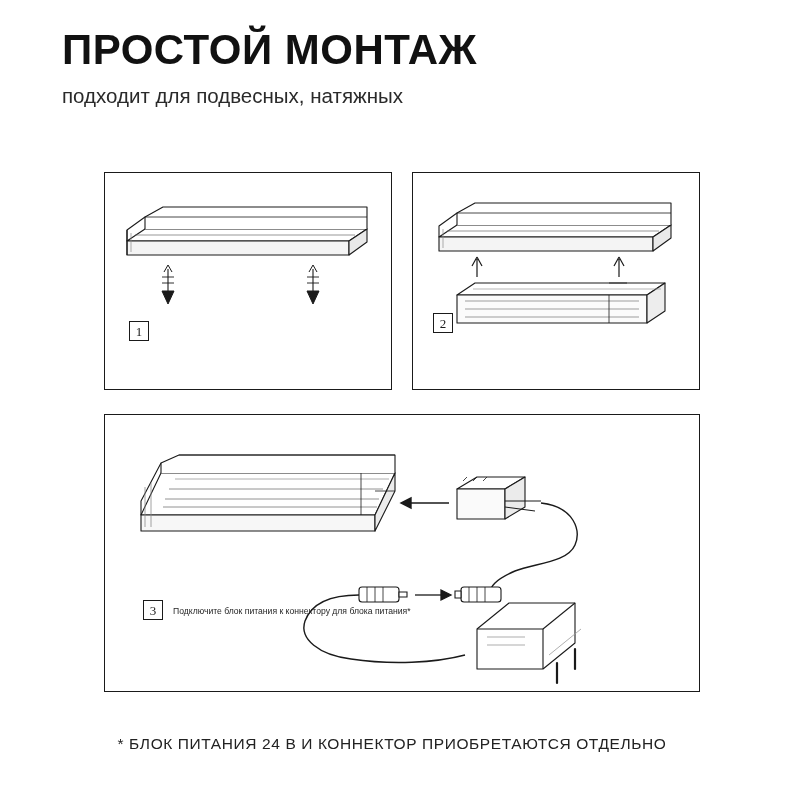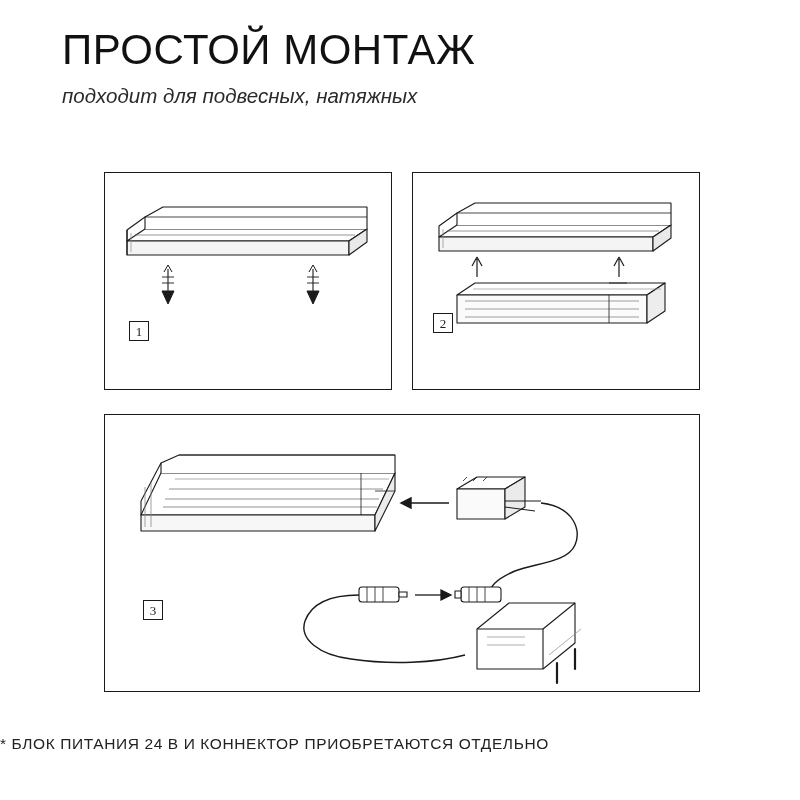--- a/index.html
+++ b/index.html
@@ -23,34 +23,33 @@
 
   
   .header {
     position: absolute;
     left: 62px;
     top: 28px;
     width: 700px;
   }
   .title {
     font-size: 42px;
-    font-weight: normal;
+    font-weight: bold;
     letter-spacing: 0.5px;
     line-height: 1.05;
     text-transform: uppercase;
     color: #111111;
     margin: 0;
   }
   .subtitle {
     margin-top: 10px;
     font-size: 20.5px;
     line-height: 1.38;
     color: #2a2a2a;
     font-weight: normal;
-    font-style: italic;
   }
 
   
   .panel {
     position: absolute;
     border: 1.4px solid #1a1a1a;
     background: #ffffff;
     box-sizing: border-box;
   }
   #panel-1 { left: 104px; top: 172px;  width: 288px; height: 218px; }
@@ -86,20 +85,21 @@
     padding-top: 2px;
   }
   #step-row-3 .step-text { font-size: 8.6px; padding-top: 5px; }
 
   
   .footer {
     position: absolute;
     left: 0;
     right: 16px;
     top: 735px;
+    text-align: center;
     font-size: 15.5px;
     letter-spacing: 0.6px;
     color: #222222;
     text-transform: uppercase;
   }
 
   svg { display: block; }
   .art { position: absolute; left: 0; top: 0; }
 </style>
 </head>
@@ -253,18 +253,19 @@
         <path d="M382 230 L420 230" stroke-width="0.7" stroke="#8a8a8a"></path>
 
         <path d="M452 248 L452 268" stroke-width="2.2" stroke-linecap="round"></path>
         <path d="M470 234 L470 254" stroke-width="2.2" stroke-linecap="round"></path>
         <path d="M444 240 L476 214" stroke-width="0.8" stroke="#9a9a9a"></path>
       </g>
     </svg>
 
     <div class="step-row" id="step-row-3">
       <div class="step-num">3</div>
+      <div class="step-text">Подключите блок питания к коннектору для блока питания*</div>
     </div>
   </div>
 
   <div class="footer">* БЛОК ПИТАНИЯ 24 В И КОННЕКТОР ПРИОБРЕТАЮТСЯ ОТДЕЛЬНО</div>
 
 </div>
 
 </body></html>

